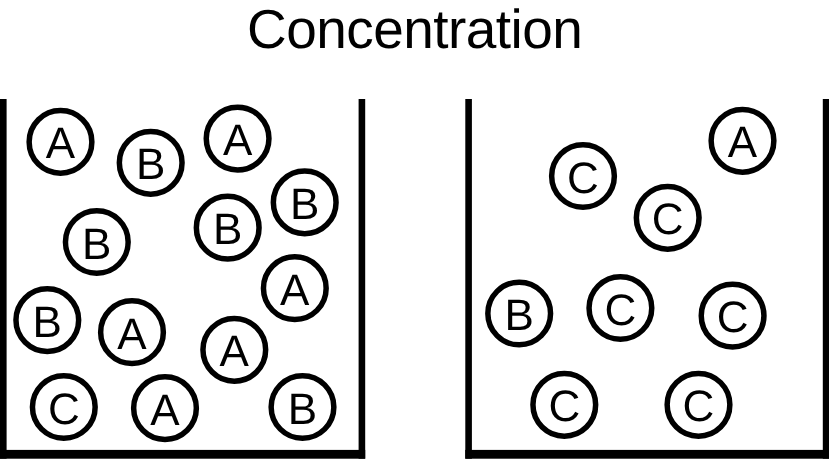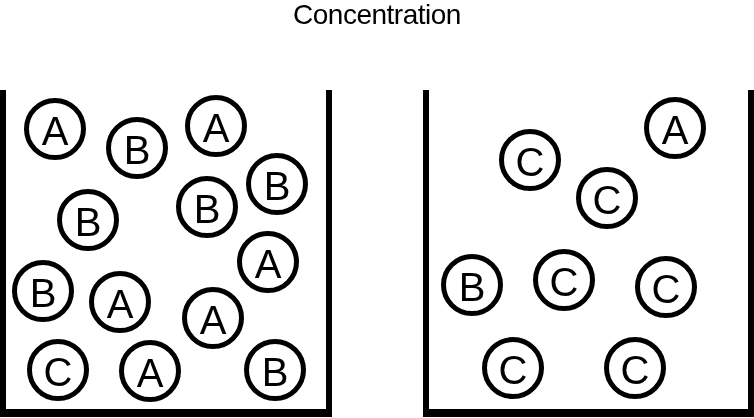--- a/index.html
+++ b/index.html
@@ -16,21 +16,21 @@
     width: 754px;
     height: 418px;
     background: #ffffff;
   }
   .title {
     position: absolute;
     top: 0px;
     left: 0;
     width: 754px;
     text-align: center;
-    font-size: 28px;
+    font-size: 50px;
     font-weight: 500;
     line-height: 1.1;
     color: #000000;
     letter-spacing: -0.5px;
   }
   .beaker {
     position: absolute;
     box-sizing: border-box;
     border-left: 6px solid #000000;
     border-right: 6px solid #000000;

